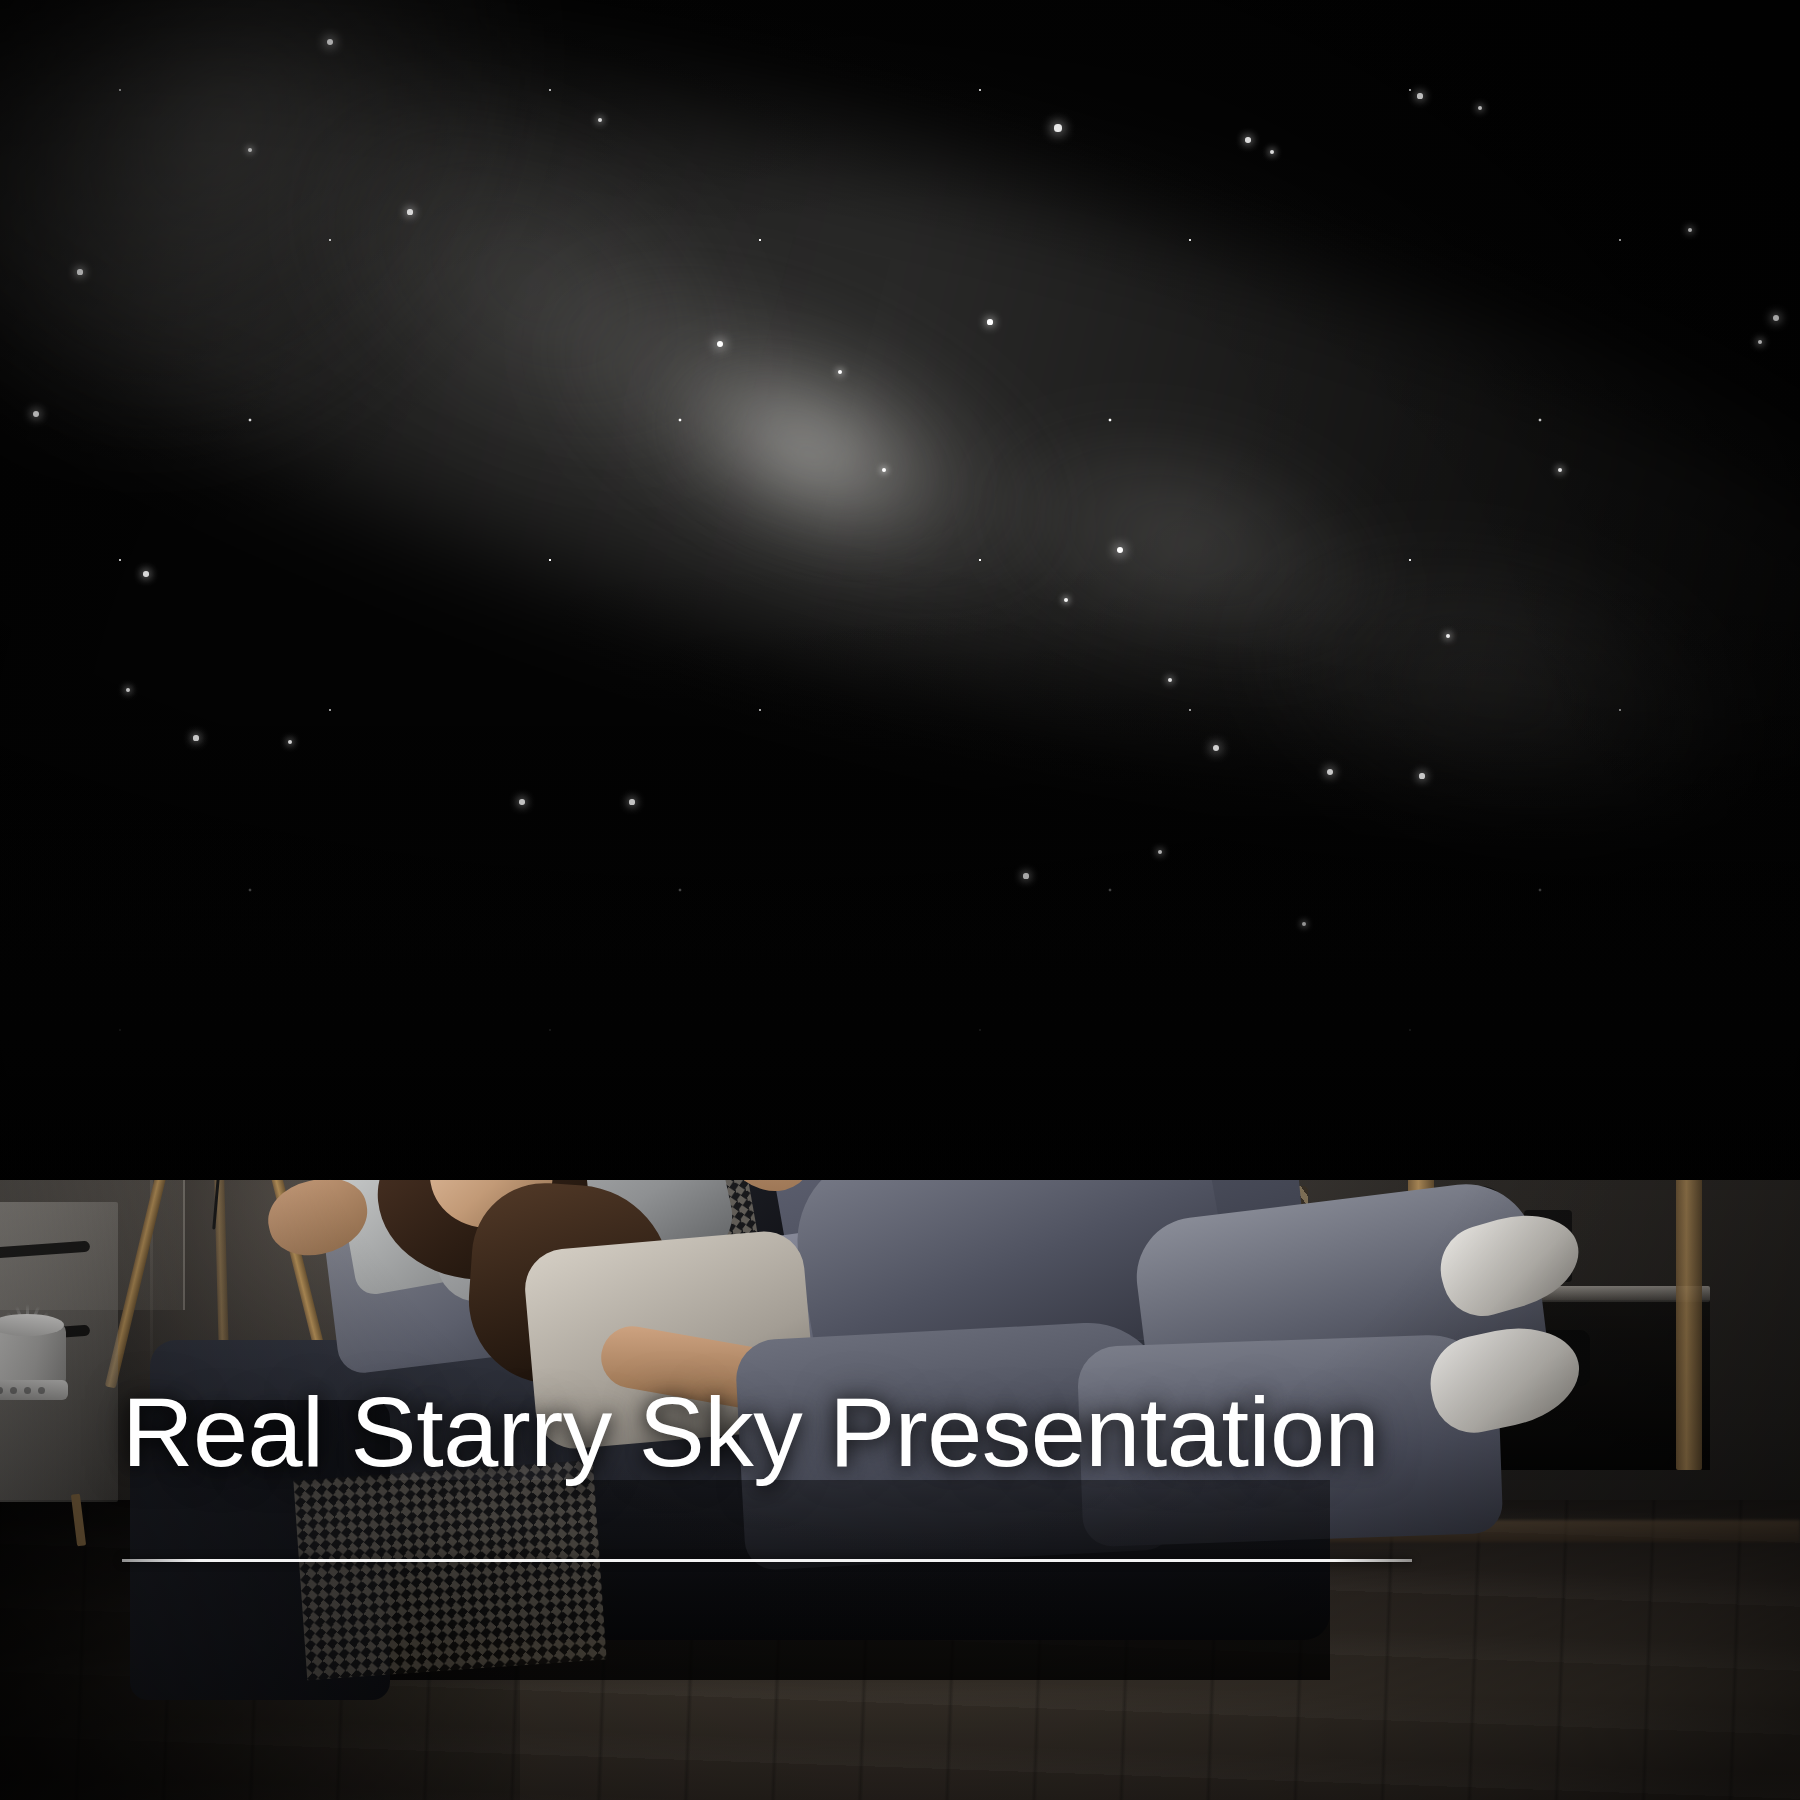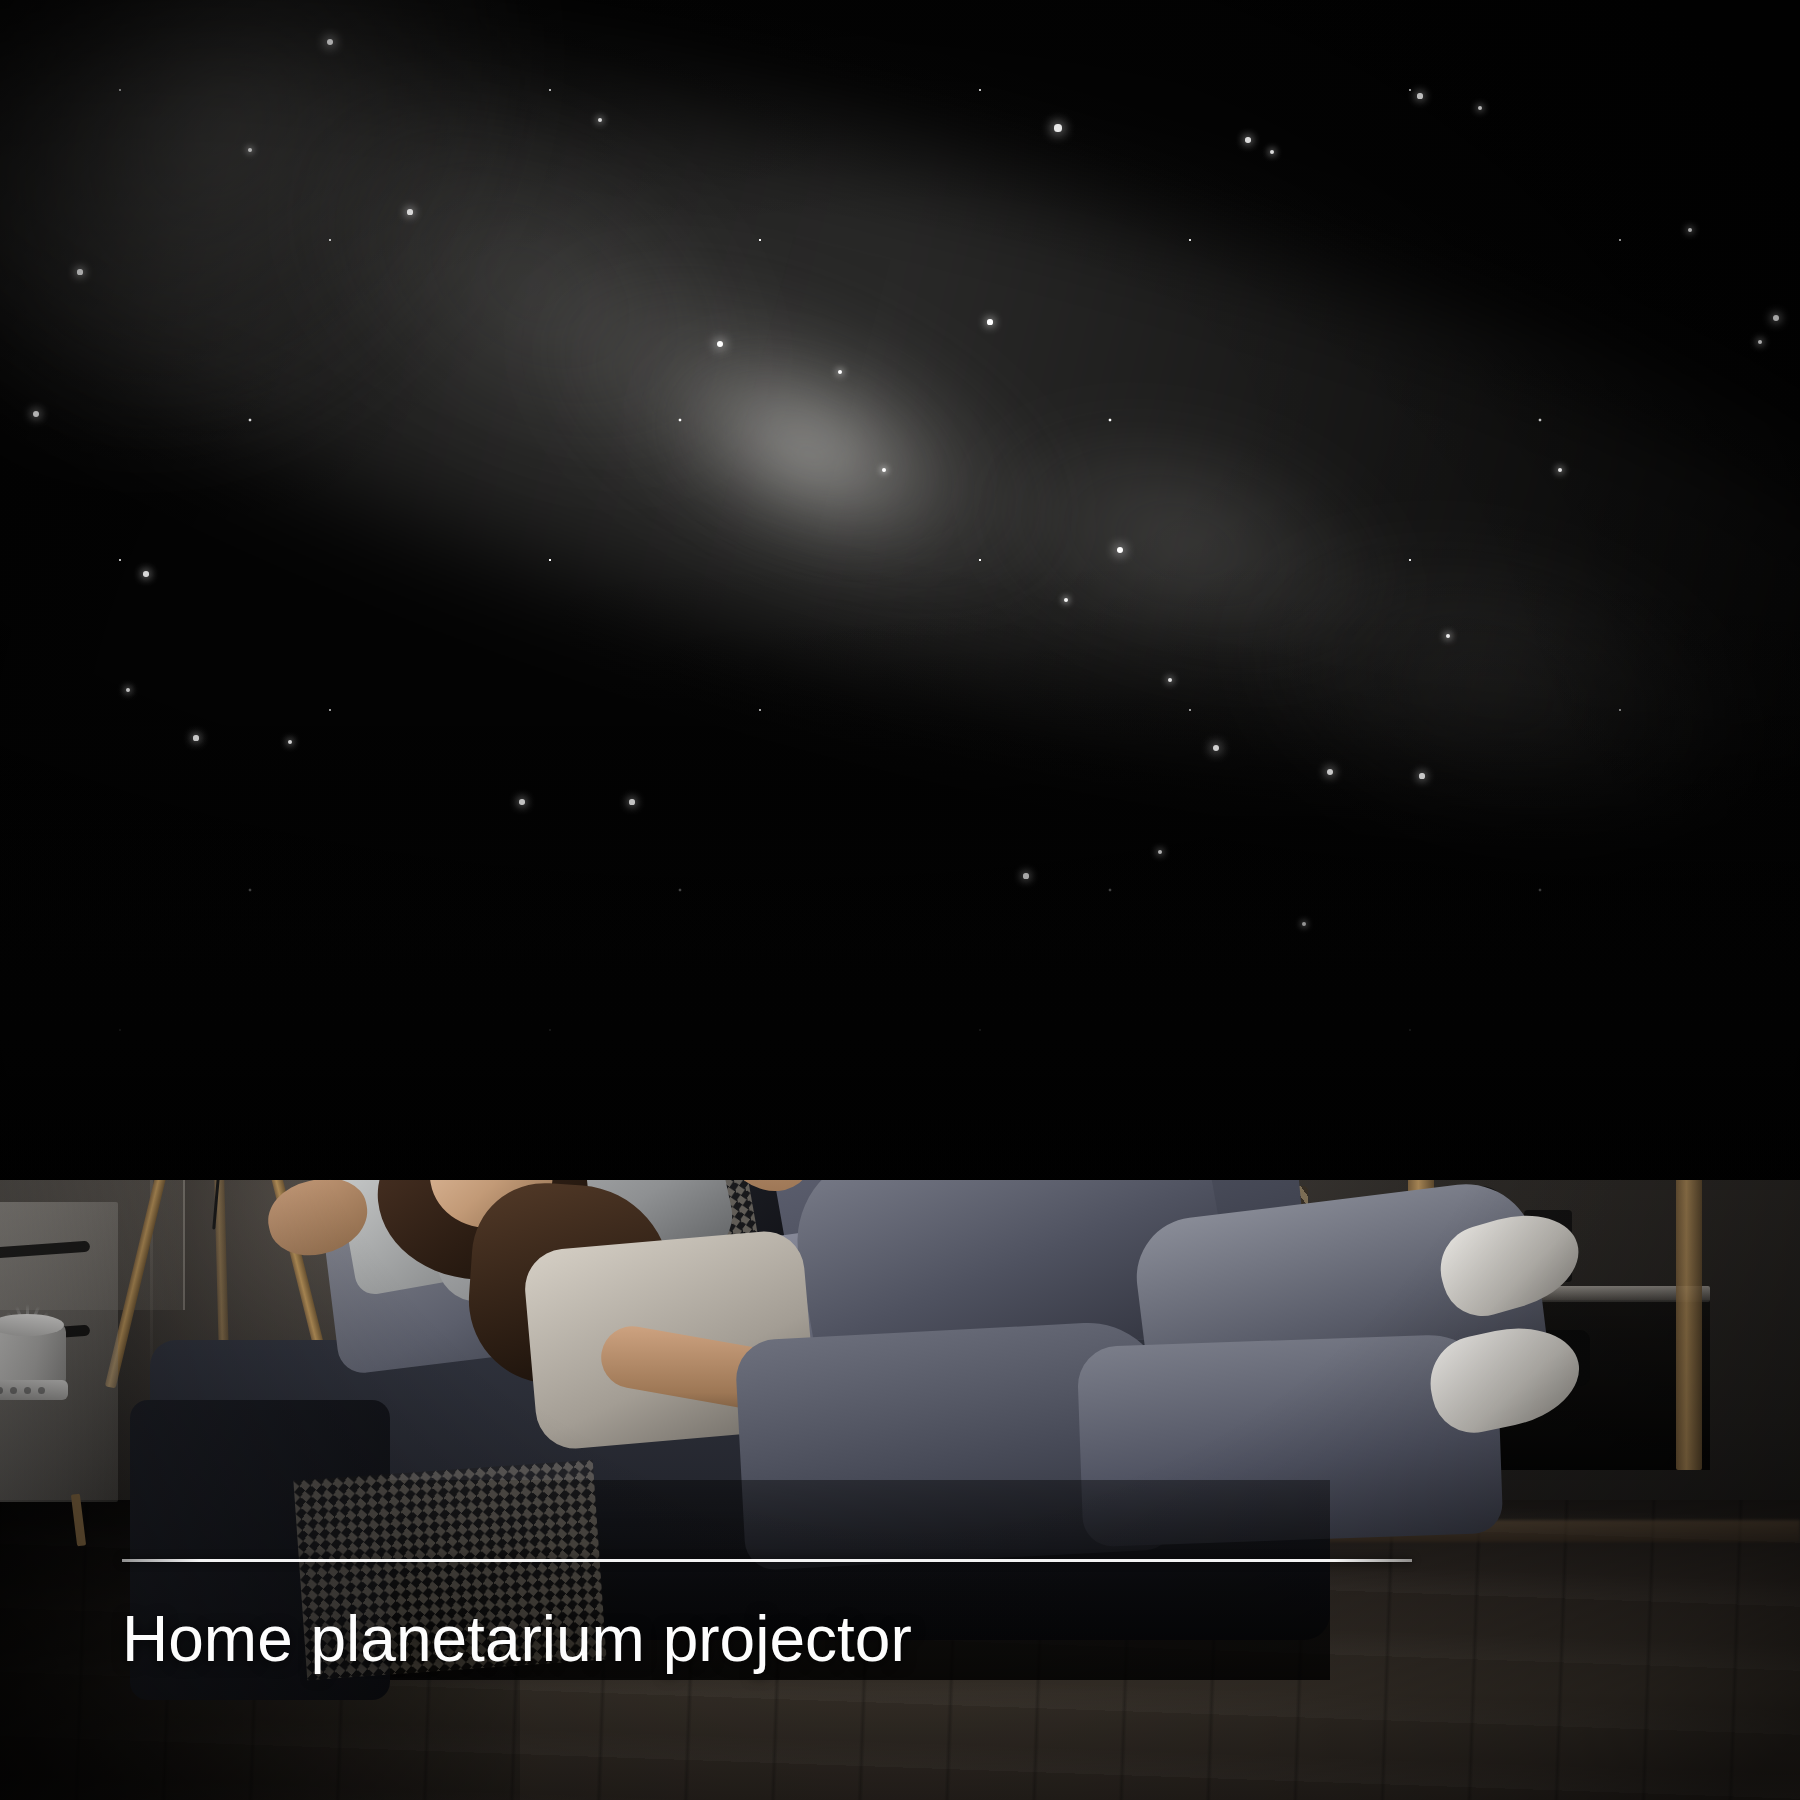--- a/index.html
+++ b/index.html
@@ -468,17 +468,17 @@
         <div class="bstar" style="left: 1687.8px; top: 227.8px; width: 4.4px; height: 4.4px; box-shadow: rgba(255, 255, 255, 0.55) 0px 0px 7.04px 1.54px;"></div>
         <div class="bstar" style="left: 597.8px; top: 117.8px; width: 4.4px; height: 4.4px; box-shadow: rgba(255, 255, 255, 0.55) 0px 0px 7.04px 1.54px;"></div>
         <div class="bstar" style="left: 248px; top: 148px; width: 4px; height: 4px; box-shadow: rgba(255, 255, 255, 0.55) 0px 0px 6.4px 1.4px;"></div>
       </div>
     <div class="sky-room-blend"></div>
   </div>
 
   <div class="vignette"></div>
 
   <div class="overlay">
+    <div class="headline">Real Starry Sky Presentation</div>
     <div class="rule"></div>
-    <div class="subline">Home planetarium projector</div>
   </div>
 
 </div>
 
 </body></html>

